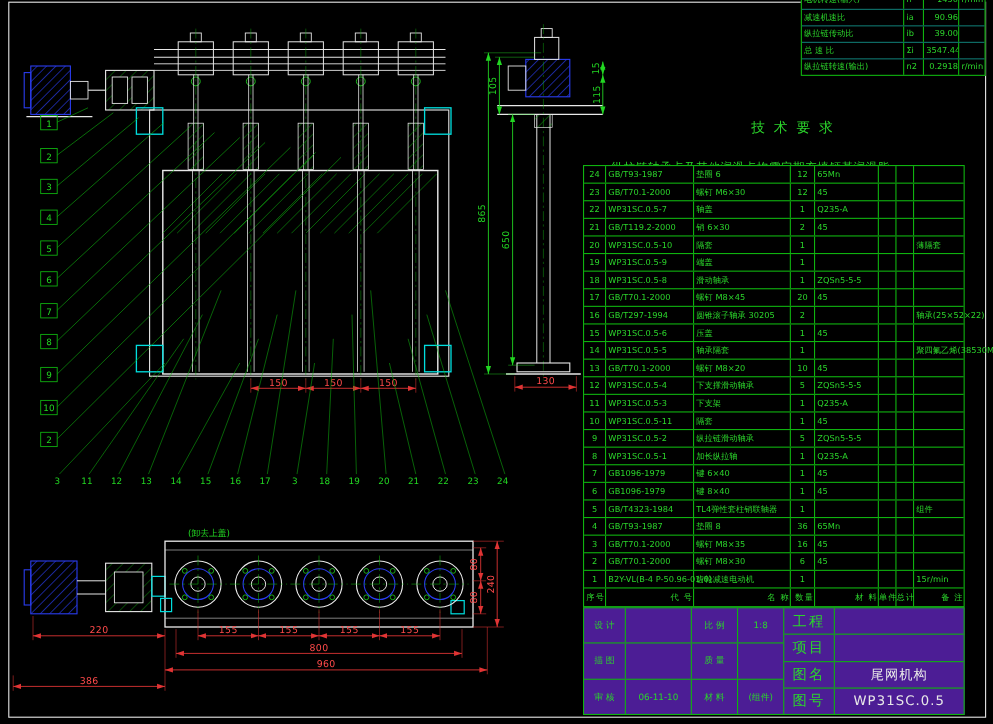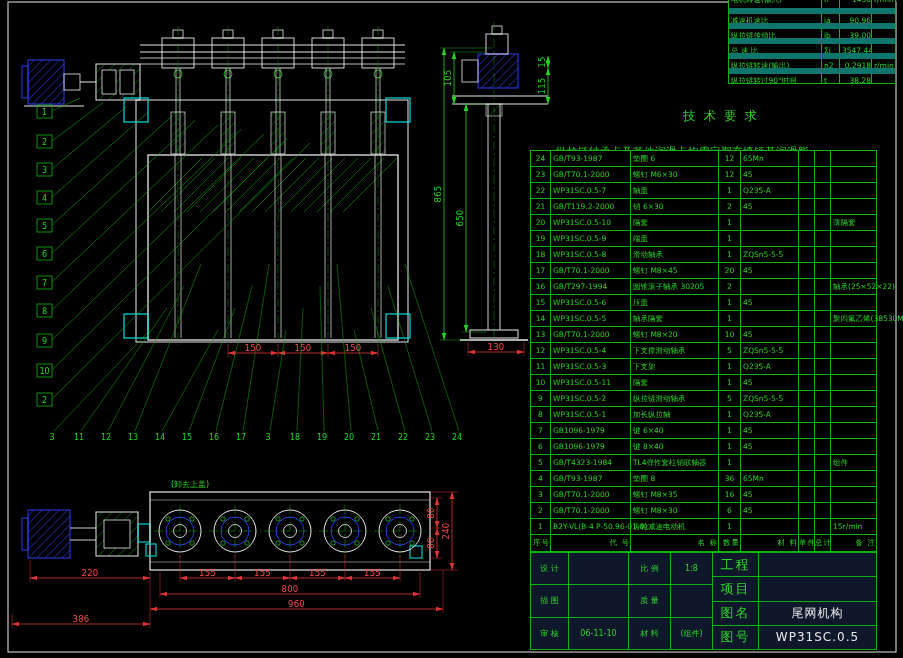--- a/index.html
+++ b/index.html
@@ -8,39 +8,39 @@
   font-family:"DejaVu Sans","Liberation Sans",sans-serif}
 #cad{position:absolute;left:0;top:0}
 text{font-family:"DejaVu Sans","Liberation Sans",sans-serif}
 .dim{font-size:8.5px;letter-spacing:.3px}
 .dimr{fill:#ff4a4a}
 .dimg{fill:#22d622}
 .balloon-t{font-size:8px;fill:#22d622}
 .note{font-size:8px;fill:#22d622}
 .panel{position:absolute;color:#2bd52b}
 #spec-table{left:728px;top:-8px;width:168px;border:1px solid #0fb30f;background:#000}
-.spec-row{display:grid;grid-template-columns:92px 18px 32px 1fr;height:15px;border-top:6px solid #0f766e}
+.spec-row{display:grid;grid-template-columns:92px 18px 32px 1fr;height:15px;border-top:1px solid #0f766e}
 .spec-row:first-child{border-top:none}
 .spec-cell{font-size:7.5px;line-height:14px;padding-left:2px;border-left:1px solid #0fb30f;
   white-space:nowrap;overflow:hidden;color:#2bd52b}
 .spec-cell:first-child{border-left:none}
 .sc2{text-align:right}
 #tech{left:556px;top:108px;width:336px}
 #tech-title{font-size:12.5px;letter-spacing:8px;text-align:center;color:#2bd52b}
 #tech-line{font-size:10.5px;margin-top:20px;color:#2bd52b;letter-spacing:.5px;white-space:nowrap}
 #bom{left:530px;top:150px;width:347px;border:1px solid #0fb30f;background:#000}
 .bom-row{display:grid;grid-template-columns:20px 80px 88px 22px 58px 16px 16px 1fr;height:16px;
   border-bottom:1px solid #0fb30f}
 .bom-row:last-child{border-bottom:none}
 .bom-cell{font-size:7.5px;line-height:15px;border-right:1px solid #0fb30f;padding-left:2px;
   white-space:nowrap;color:#2bd52b}
 .bom-cell:last-child{border-right:none;overflow:visible}
 .c0,.c3,.c5,.c6{text-align:center;padding-left:0}
 .bom-head .bom-cell{text-align:right;padding-left:0;letter-spacing:1px}
-#titleblock{left:530px;top:552px;width:347px;height:98px;border:1px solid #0fb30f;display:flex;background:#0f172a}
+#titleblock{left:530px;top:552px;width:347px;height:98px;border:1px solid #0fb30f;display:flex;background:#4c1d95}
 .tb-left{width:182px;border-right:1px solid #0fb30f;display:flex;flex-direction:column}
 .tb-srow{display:grid;grid-template-columns:38px 60px 42px 1fr;flex:1;border-bottom:1px solid #0fb30f}
 .tb-srow:last-child{border-bottom:none}
 .tbs-cell{font-size:8px;display:flex;align-items:center;justify-content:center;
   border-right:1px solid #0fb30f;color:#2bd52b;white-space:nowrap;overflow:hidden}
 .tbs-cell:last-child{border-right:none}
 .tb-right{flex:1;display:flex;flex-direction:column}
 .tb-row{display:flex;flex:1;border-bottom:1px solid #0fb30f}
 .tb-row:last-child{border-bottom:none}
 .tb-label{width:46px;border-right:1px solid #0fb30f;display:flex;align-items:center;
@@ -376,26 +376,20 @@
         <div class="spec-cell sc1">Σi</div>
         <div class="spec-cell sc2">3547.44</div>
         <div class="spec-cell sc3"></div>
       </div>
       <div class="spec-row">
         <div class="spec-cell sc0">纵拉链转速(输出)</div>
         <div class="spec-cell sc1">n2</div>
         <div class="spec-cell sc2">0.2918</div>
         <div class="spec-cell sc3">r/min</div>
       </div>
-      <div class="spec-row">
-        <div class="spec-cell sc0">纵拉链转过90°时间</div>
-        <div class="spec-cell sc1">t</div>
-        <div class="spec-cell sc2">38.28</div>
-        <div class="spec-cell sc3"></div>
-      </div>
     </div>
 
   <div id="tech" class="panel">
     <div id="tech-title">技术要求</div>
     <div id="tech-line">纵拉链轴承点及其他润滑点均需定期充填钙基润滑脂。</div>
   </div>
 
   <div id="bom" class="panel">
       <div class="bom-row">
         <div class="bom-cell c0">24</div>

